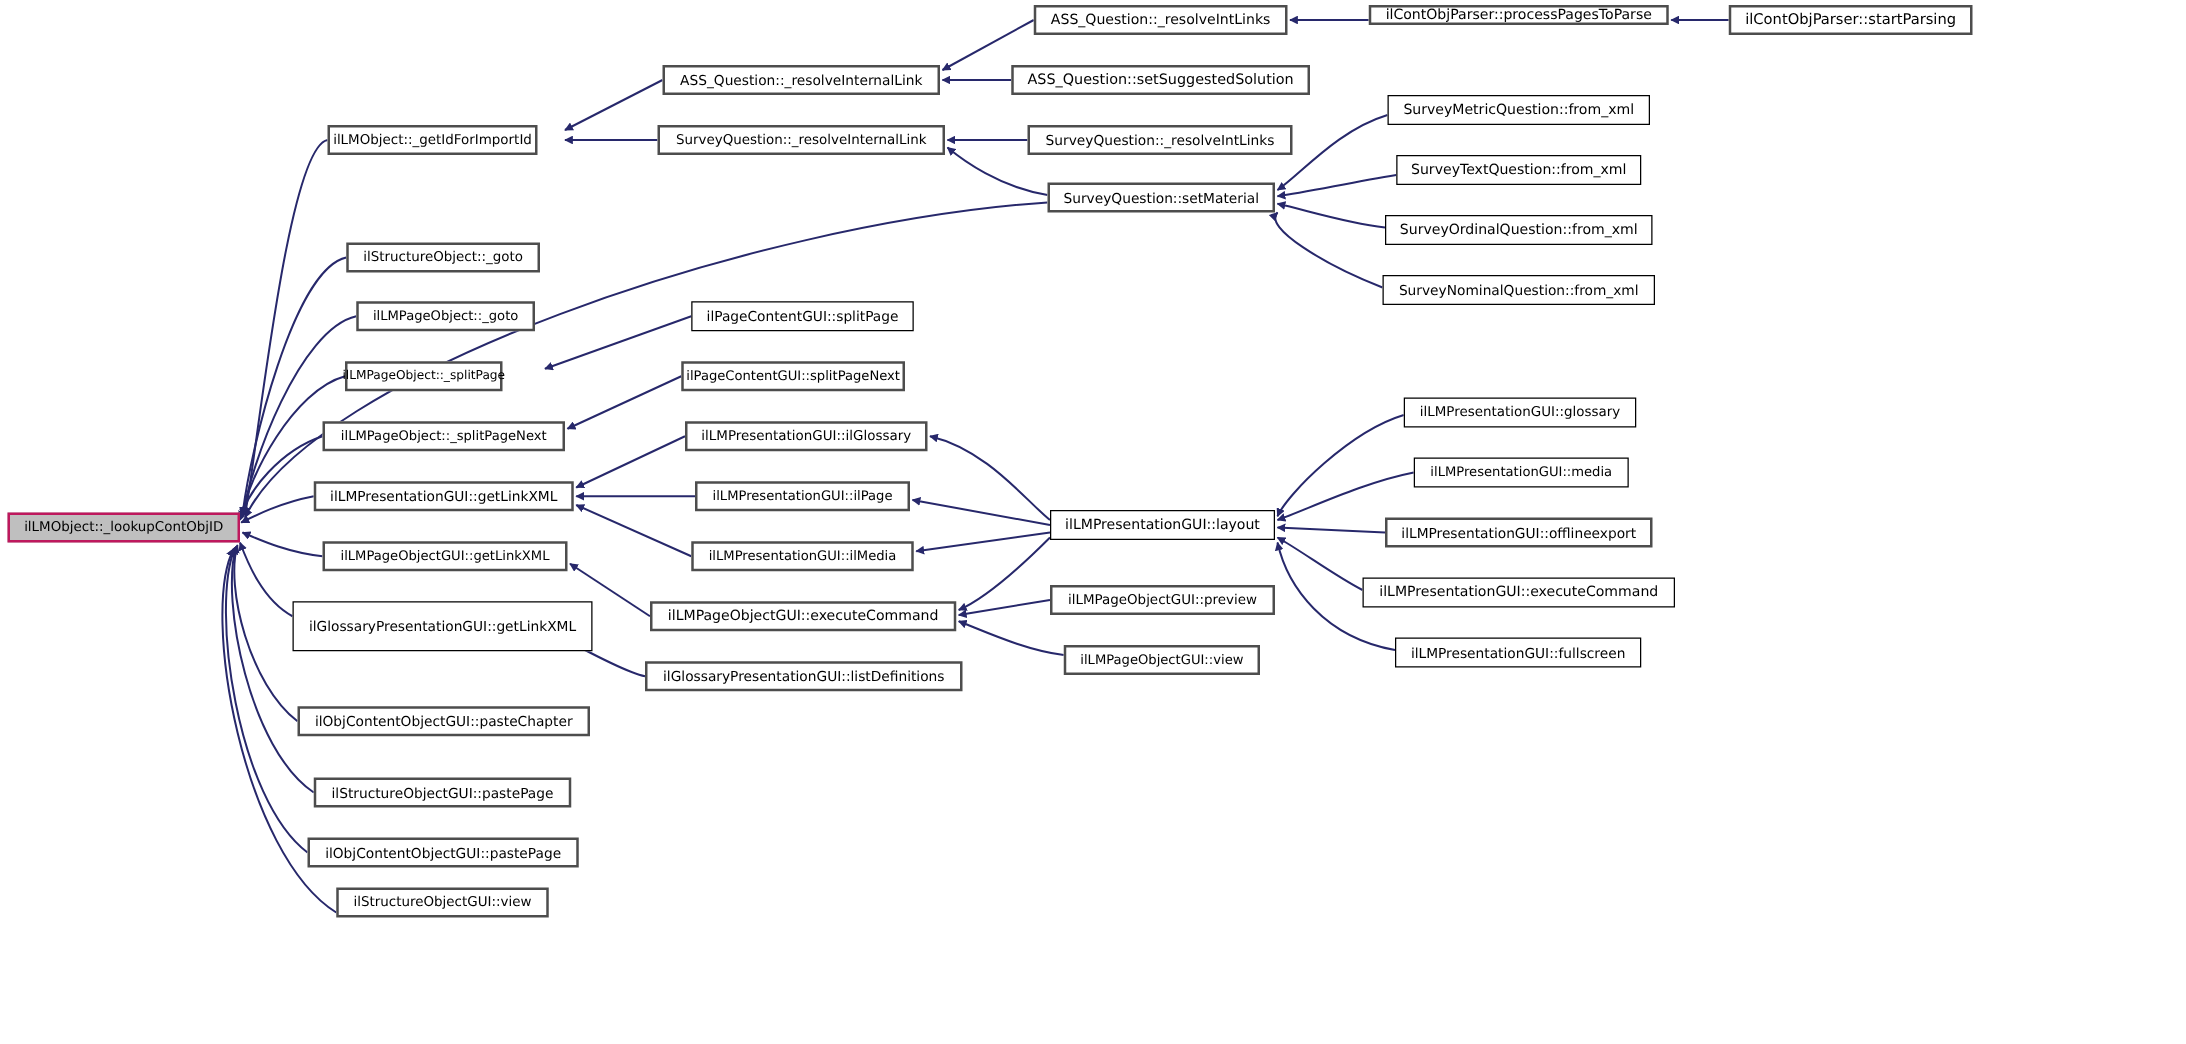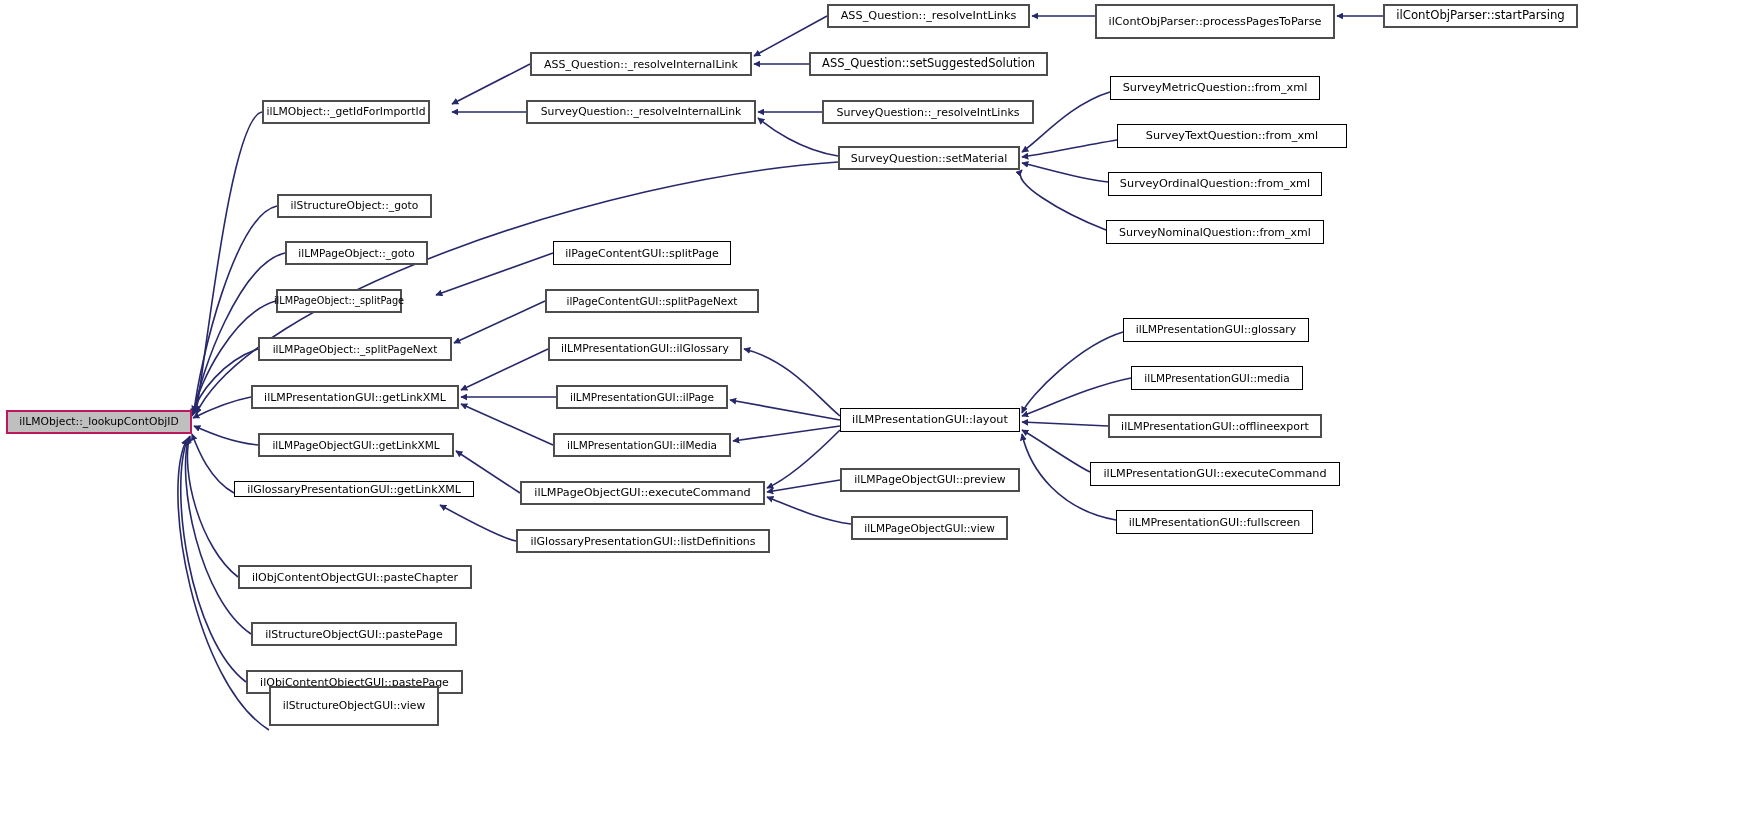--- a/index.html
+++ b/index.html
@@ -111,42 +111,42 @@
     </div>
     <div class="node thick" style="left: 262px; top: 100px; width: 168px; height: 24px;">
       <span class="node-label" style="font-size: 10.75px;">ilLMObject::_getIdForImportId</span>
     </div>
     <div class="node thick" style="left: 530px; top: 52px; width: 222px; height: 24px;">
       <span class="node-label" style="font-size: 11px;">ASS_Question::_resolveInternalLink</span>
     </div>
     <div class="node thick" style="left: 827px; top: 4px; width: 203px; height: 24px;">
       <span class="node-label" style="font-size: 11.25px;">ASS_Question::_resolveIntLinks</span>
     </div>
-    <div class="node thick" style="left: 1095px; top: 4px; width: 240px; height: 35px;">
+    <div class="node thick" style="left: 1095px; top: 4px; width: 240px; height: 16px;">
       <span class="node-label" style="font-size: 11.25px;">ilContObjParser::processPagesToParse</span>
     </div>
     <div class="node thick" style="left: 1383px; top: 4px; width: 195px; height: 24px;">
       <span class="node-label" style="font-size: 11.75px;">ilContObjParser::startParsing</span>
     </div>
     <div class="node thick" style="left: 809px; top: 52px; width: 239px; height: 24px;">
       <span class="node-label" style="font-size: 11.5px;">ASS_Question::setSuggestedSolution</span>
     </div>
     <div class="node thick" style="left: 526px; top: 100px; width: 230px; height: 24px;">
       <span class="node-label" style="font-size: 10.75px;">SurveyQuestion::_resolveInternalLink</span>
     </div>
     <div class="node thick" style="left: 822px; top: 100px; width: 212px; height: 24px;">
       <span class="node-label" style="font-size: 11px;">SurveyQuestion::_resolveIntLinks</span>
     </div>
     <div class="node thick" style="left: 838px; top: 146px; width: 182px; height: 24px;">
       <span class="node-label" style="font-size: 11px;">SurveyQuestion::setMaterial</span>
     </div>
     <div class="node" style="left: 1110px; top: 76px; width: 210px; height: 24px;">
       <span class="node-label" style="font-size: 11.25px;">SurveyMetricQuestion::from_xml</span>
     </div>
-    <div class="node" style="left: 1117px; top: 124px; width: 230px; height: 24px;">
+    <div class="node" style="left: 1117px; top: 124px; width: 196px; height: 24px;">
       <span class="node-label" style="font-size: 11.25px;">SurveyTextQuestion::from_xml</span>
     </div>
     <div class="node" style="left: 1108px; top: 172px; width: 214px; height: 24px;">
       <span class="node-label" style="font-size: 11.25px;">SurveyOrdinalQuestion::from_xml</span>
     </div>
     <div class="node" style="left: 1106px; top: 220px; width: 218px; height: 24px;">
       <span class="node-label" style="font-size: 11px;">SurveyNominalQuestion::from_xml</span>
     </div>
     <div class="node thick" style="left: 277px; top: 194px; width: 155px; height: 24px;">
       <span class="node-label" style="font-size: 10.75px;">ilStructureObject::_goto</span>
@@ -159,39 +159,39 @@
     </div>
     <div class="node thick" style="left: 258px; top: 337px; width: 194px; height: 24px;">
       <span class="node-label" style="font-size: 10.5px;">ilLMPageObject::_splitPageNext</span>
     </div>
     <div class="node thick" style="left: 251px; top: 385px; width: 208px; height: 24px;">
       <span class="node-label" style="font-size: 11px;">ilLMPresentationGUI::getLinkXML</span>
     </div>
     <div class="node thick" style="left: 258px; top: 433px; width: 196px; height: 24px;">
       <span class="node-label" style="font-size: 10.5px;">ilLMPageObjectGUI::getLinkXML</span>
     </div>
-    <div class="node" style="left: 234px; top: 481px; width: 240px; height: 16px; justify-content: center;">
+    <div class="node" style="left: 234px; top: 481px; width: 240px; height: 40px; justify-content: center;">
       <span class="node-label" style="font-size: 11px;">ilGlossaryPresentationGUI::getLinkXML</span>
     </div>
     <div class="node thick" style="left: 238px; top: 565px; width: 234px; height: 24px;">
       <span class="node-label" style="font-size: 11px;">ilObjContentObjectGUI::pasteChapter</span>
     </div>
     <div class="node thick" style="left: 251px; top: 622px; width: 206px; height: 24px;">
       <span class="node-label" style="font-size: 11px;">ilStructureObjectGUI::pastePage</span>
     </div>
     <div class="node thick" style="left: 246px; top: 670px; width: 217px; height: 24px;">
       <span class="node-label" style="font-size: 11px;">ilObjContentObjectGUI::pastePage</span>
     </div>
-    <div class="node thick" style="left: 269px; top: 686px; width: 170px; height: 40px;">
+    <div class="node thick" style="left: 269px; top: 710px; width: 170px; height: 24px;">
       <span class="node-label" style="font-size: 10.75px;">ilStructureObjectGUI::view</span>
     </div>
     <div class="node" style="left: 553px; top: 241px; width: 178px; height: 24px;">
       <span class="node-label" style="font-size: 11px;">ilPageContentGUI::splitPage</span>
     </div>
-    <div class="node thick" style="left: 545px; top: 289px; width: 214px; height: 24px;">
+    <div class="node thick" style="left: 545px; top: 289px; width: 179px; height: 24px;">
       <span class="node-label" style="font-size: 10.5px;">ilPageContentGUI::splitPageNext</span>
     </div>
     <div class="node thick" style="left: 548px; top: 337px; width: 194px; height: 24px;">
       <span class="node-label" style="font-size: 10.75px;">ilLMPresentationGUI::ilGlossary</span>
     </div>
     <div class="node thick" style="left: 556px; top: 385px; width: 172px; height: 24px;">
       <span class="node-label" style="font-size: 10.5px;">ilLMPresentationGUI::ilPage</span>
     </div>
     <div class="node thick" style="left: 553px; top: 433px; width: 178px; height: 24px;">
       <span class="node-label" style="font-size: 10.5px;">ilLMPresentationGUI::ilMedia</span>

